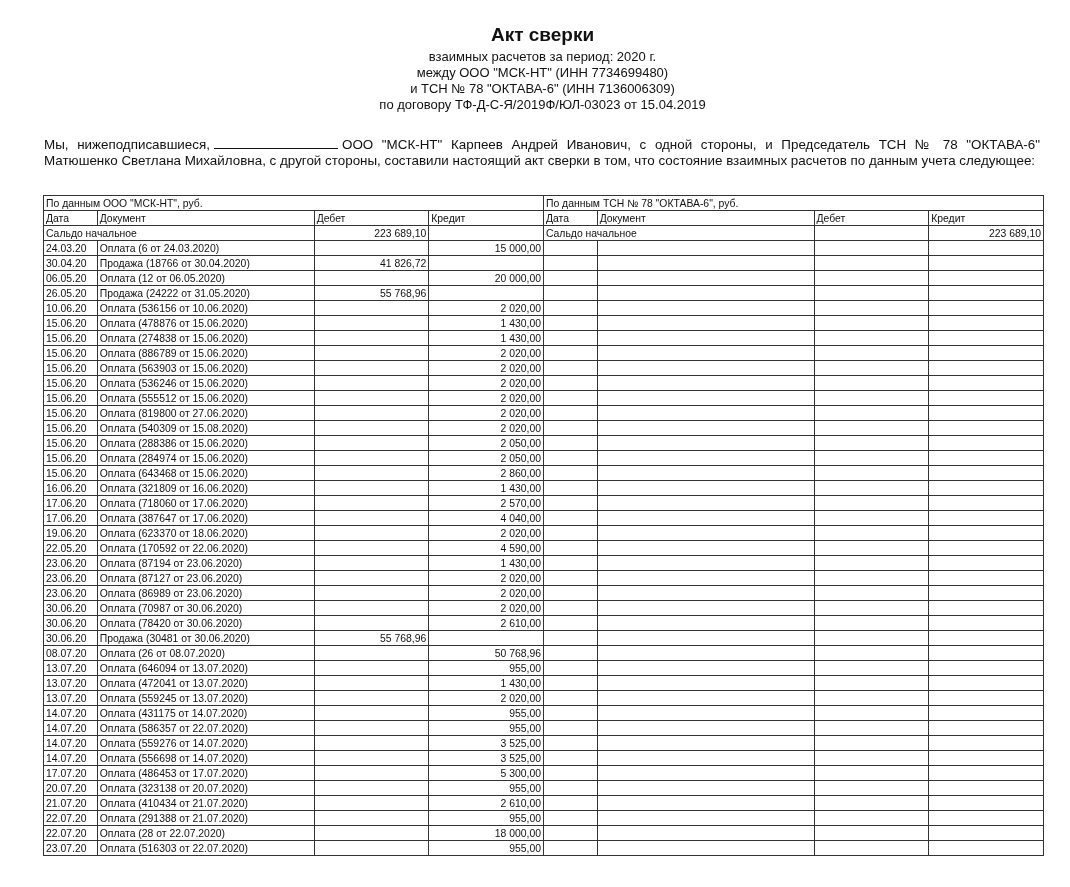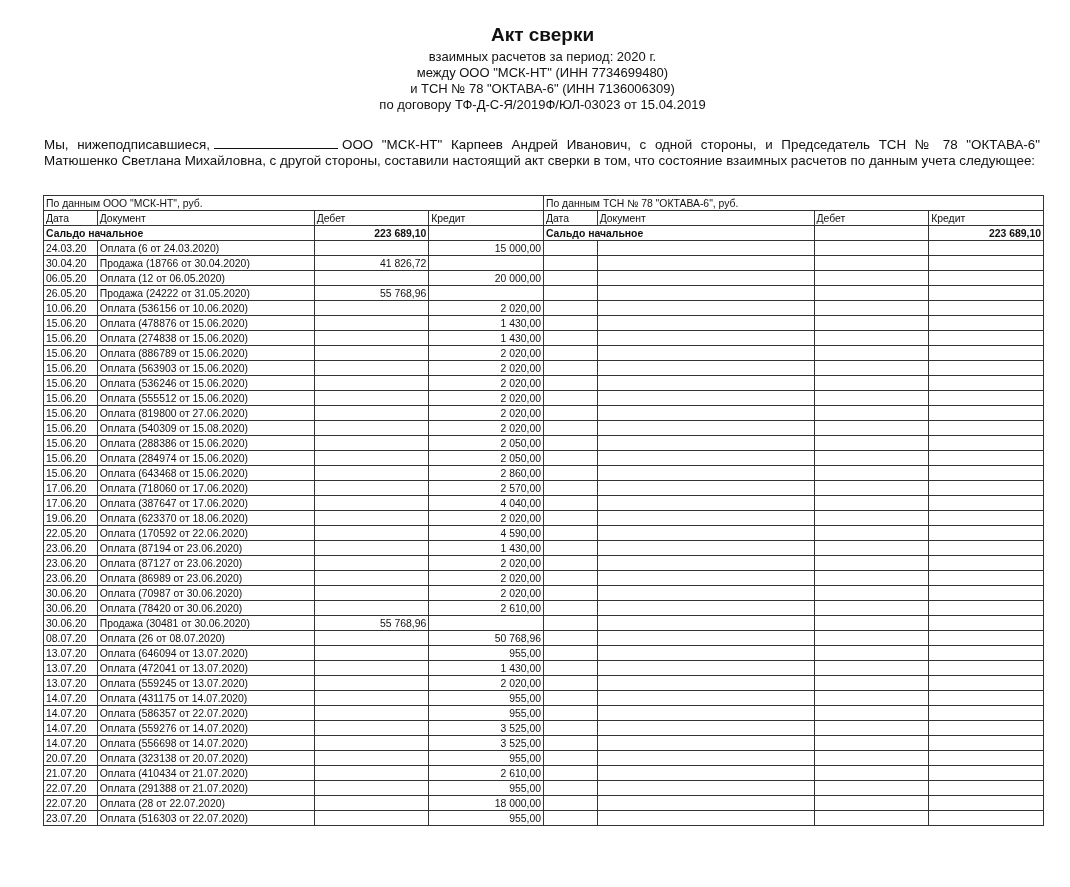--- a/index.html
+++ b/index.html
@@ -9,21 +9,21 @@
            font-weight:bold; font-size:19px; }
   .sub { position:absolute; left:0; width:1085px; text-align:center; font-size:13px; line-height:16px; }
   .intro { position:absolute; left:44px; width:996px; top:137px; font-size:13.4px; line-height:15.5px;
            text-align:justify; text-align-last:left; }
   .blank { display:inline-block; width:124px; border-bottom:1px solid #111; height:11px; vertical-align:baseline; margin:0 4px; }
   table.recon { position:absolute; left:43px; top:195px; border-collapse:collapse;
                 font-size:10.4px; table-layout:fixed; width:1001px; }
   table.recon td { border:1px solid #333; height:14px; padding:0 2px; line-height:13px;
                    white-space:nowrap; overflow:hidden; }
   .c-date { width:52px; } .c-doc { width:210px; } .c-num { width:111px; }
-  .ctr { text-align:left; } .rt { text-align:right; } .b { font-weight:bold; }
+  .ctr { text-align:left; } .rt { text-align:right; } .b { font-weight:normal; }
 </style>
 </head>
 <body>
 
 <div class="title">Акт сверки</div>
 <div class="sub" style="top:49px">взаимных расчетов за период: 2020 г.</div>
 <div class="sub" style="top:65px">между ООО "МСК-НТ" (ИНН 7734699480)</div>
 <div class="sub" style="top:81px">и ТСН № 78 "ОКТАВА-6" (ИНН 7136006309)</div>
 <div class="sub" style="top:97px">по договору ТФ-Д-С-Я/2019Ф/ЮЛ-03023 от 15.04.2019</div>
 
@@ -219,20 +219,30 @@
         <td>15.06.20</td>
         <td>Оплата (643468 от 15.06.2020)</td>
         <td class="rt"></td>
         <td class="rt">2 860,00</td>
         <td></td>
         <td></td>
         <td></td>
         <td></td>
       </tr>
       <tr>
+        <td>16.06.20</td>
+        <td>Оплата (321809 от 16.06.2020)</td>
+        <td class="rt"></td>
+        <td class="rt">1 430,00</td>
+        <td></td>
+        <td></td>
+        <td></td>
+        <td></td>
+      </tr>
+      <tr>
         <td>17.06.20</td>
         <td>Оплата (718060 от 17.06.2020)</td>
         <td class="rt"></td>
         <td class="rt">2 570,00</td>
         <td></td>
         <td></td>
         <td></td>
         <td></td>
       </tr>
       <tr>
@@ -393,20 +403,30 @@
         <td></td>
         <td></td>
         <td></td>
         <td></td>
       </tr>
       <tr>
         <td>14.07.20</td>
         <td>Оплата (556698 от 14.07.2020)</td>
         <td class="rt"></td>
         <td class="rt">3 525,00</td>
+        <td></td>
+        <td></td>
+        <td></td>
+        <td></td>
+      </tr>
+      <tr>
+        <td>17.07.20</td>
+        <td>Оплата (486453 от 17.07.2020)</td>
+        <td class="rt"></td>
+        <td class="rt">5 300,00</td>
         <td></td>
         <td></td>
         <td></td>
         <td></td>
       </tr>
       <tr>
         <td>20.07.20</td>
         <td>Оплата (323138 от 20.07.2020)</td>
         <td class="rt"></td>
         <td class="rt">955,00</td>

